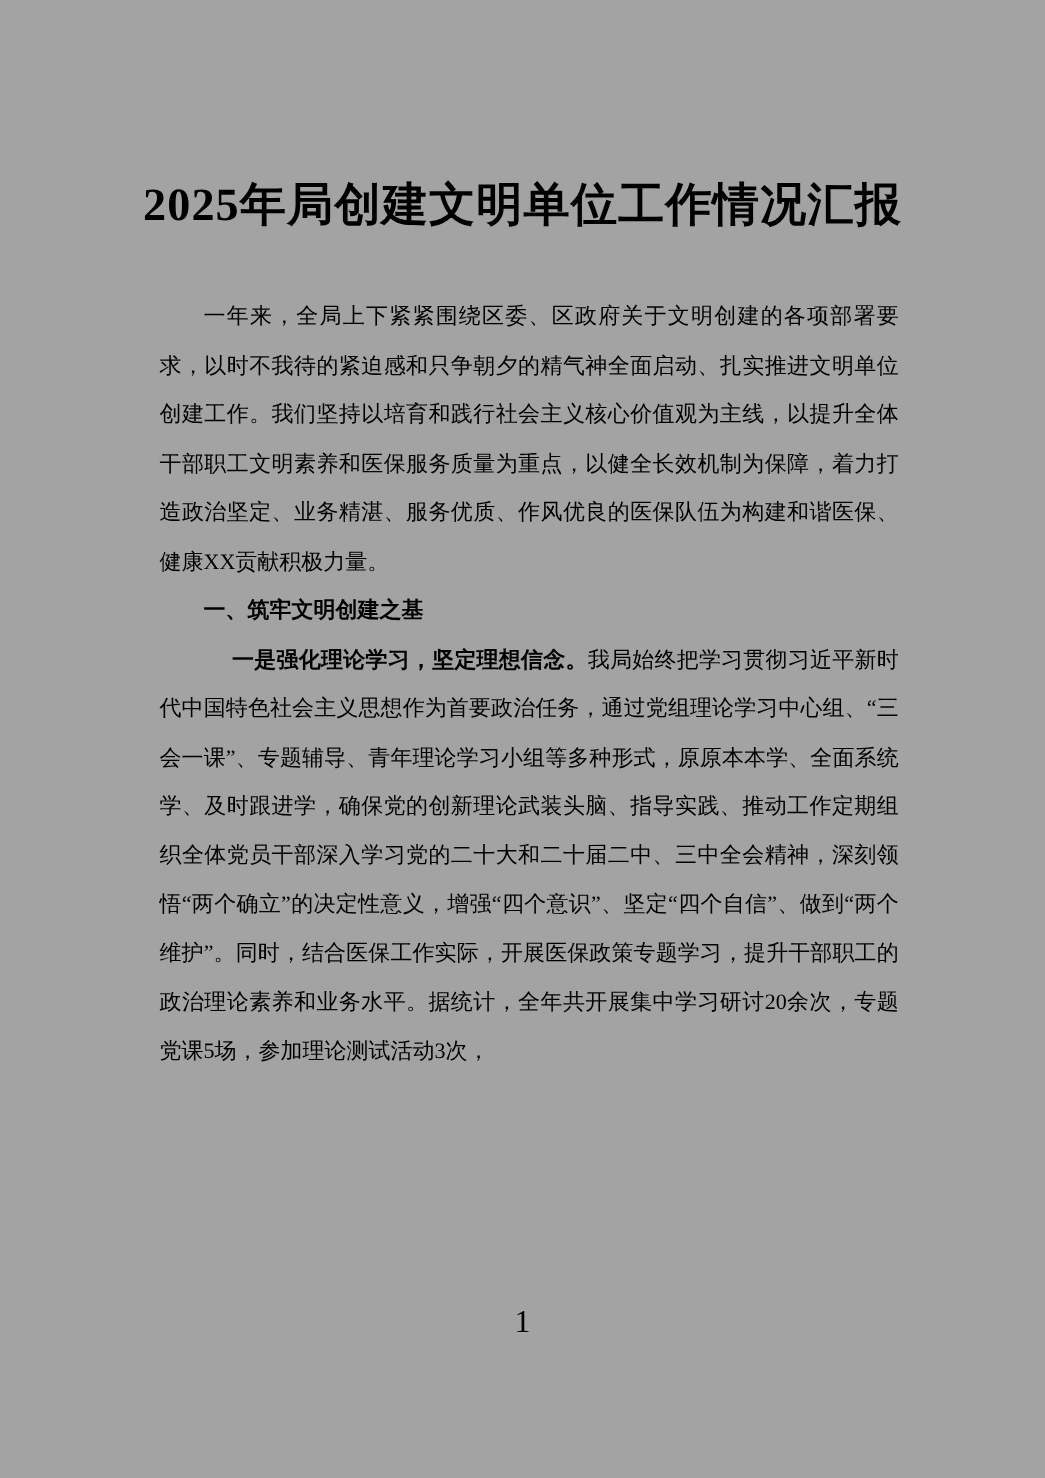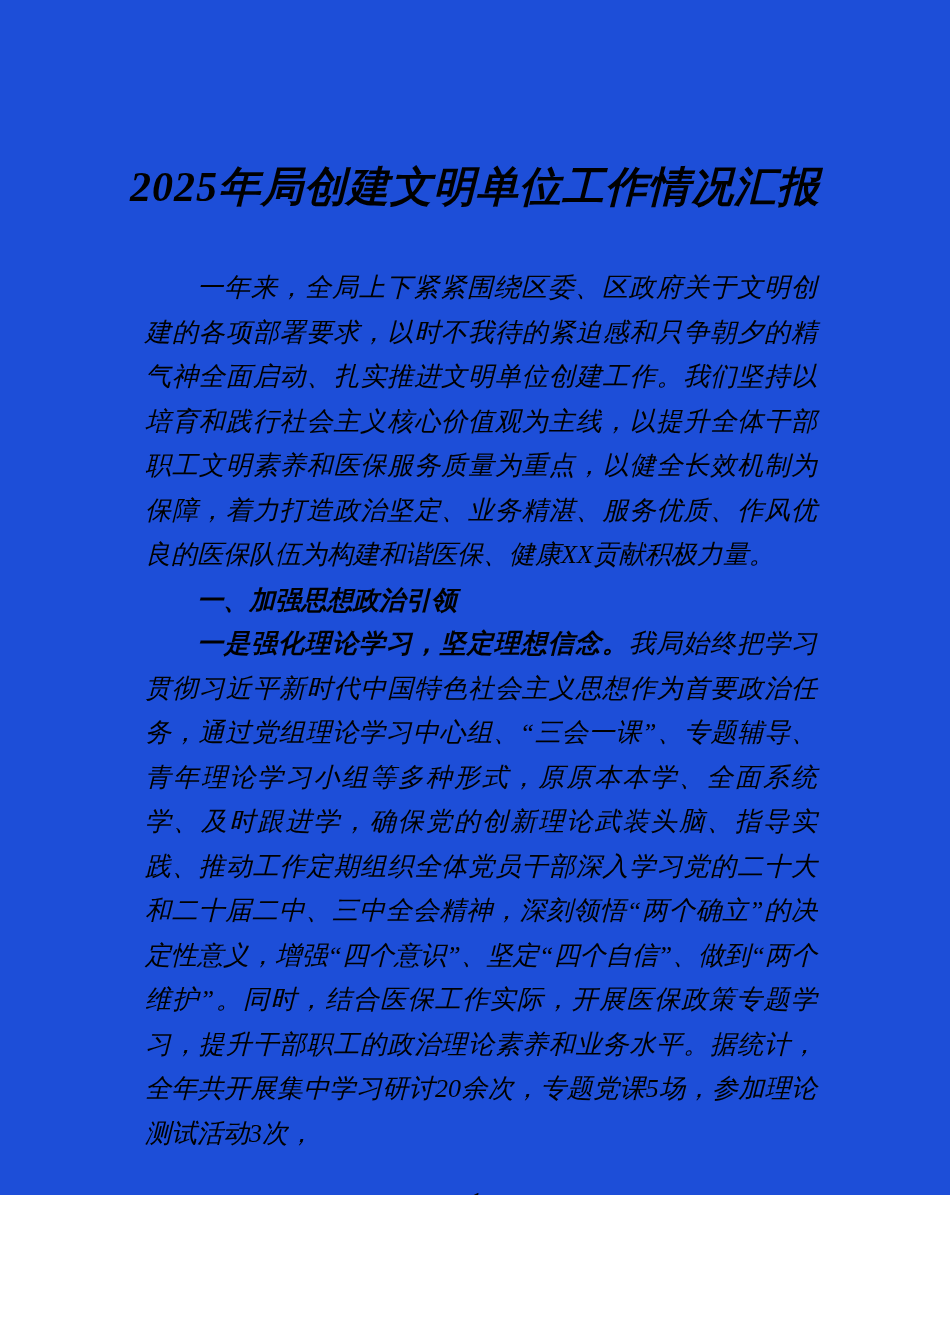--- a/index.html
+++ b/index.html
@@ -1,24 +1,23 @@
 <!DOCTYPE html>
 <html><head>
 <meta charset="utf-8">
 <style>
   html, body { margin: 0; padding: 0; background: #ffffff; }
   .page {
     position: relative;
     width: 950px;
-    height: 1195px;
-    background: #1d4ed8;
+    height: 1344px;
+    background: #a3a3a3;
     color: #000000;
     overflow: hidden;
     font-family: "Liberation Serif", serif;
-    font-style: italic;
   }
   .doc-title {
     padding-top: 163px;
     text-align: center;
     font-family: "Liberation Serif", serif;
     font-weight: 700;
     font-size: 42px;
     line-height: 48px;
     letter-spacing: 1px;
     color: #000000;
@@ -31,39 +30,40 @@
     font-size: 26px;
     line-height: 44.5px;
     text-align: justify;
     text-justify: inter-character;
     color: #000000;
   }
   .doc-body p, .doc-body h2, .doc-body h3 {
     margin: 0;
     padding: 0;
     text-indent: 2em;
-    font-size: 26px;
+    font-size: 20px;
     line-height: 44.5px;
   }
   .para {
     font-family: "Liberation Serif", serif;
     font-weight: 400;
   }
   .heading-level-1 {
     font-family: "Liberation Sans", sans-serif;
     font-weight: 700;
     font-size: 27px;
   }
   .heading-level-2 {
     font-family: "Liberation Serif", serif;
     font-weight: 400;
     font-size: 27px;
   }
   .lead-bold {
     font-weight: 700;
+    margin-left: 26px;
   }
   .page-number {
     position: absolute;
     top: 1186px;
     left: 0;
     width: 950px;
     text-align: center;
     font-family: "Liberation Serif", serif;
     font-size: 29px;
     line-height: 32px;
@@ -74,21 +74,21 @@
 <body>
 
 <div class="page">
 
   <div class="doc-title">2025年局创建文明单位工作情况汇报</div>
 
   <div class="doc-body">
 
     <p class="para">一年来，全局上下紧紧围绕区委、区政府关于文明创建的各项部署要求，以时不我待的紧迫感和只争朝夕的精气神全面启动、扎实推进文明单位创建工作。我们坚持以培育和践行社会主义核心价值观为主线，以提升全体干部职工文明素养和医保服务质量为重点，以健全长效机制为保障，着力打造政治坚定、业务精湛、服务优质、作风优良的医保队伍为构建和谐医保、健康XX贡献积极力量。</p>
 
-    <h2 class="heading-level-1">一、加强思想政治引领</h2>
+    <h2 class="heading-level-1">一、筑牢文明创建之基</h2>
 
 
     <p class="para"><span class="lead-bold">一是强化理论学习，坚定理想信念。</span><span>我局始终把学习贯彻习近平新时代中国特色社会主义思想作为首要政治任务，通过党组理论学习中心组、“三会一课”、专题辅导、青年理论学习小组等多种形式，原原本本学、全面系统学、及时跟进学，确保党的创新理论武装头脑、指导实践、推动工作定期组织全体党员干部深入学习党的二十大和二十届二中、三中全会精神，深刻领悟“两个确立”的决定性意义，增强“四个意识”、坚定“四个自信”、做到“两个维护”。同时，结合医保工作实际，开展医保政策专题学习，提升干部职工的政治理论素养和业务水平。据统计，全年共开展集中学习研讨20余次，专题党课5场，参加理论测试活动3次，</span></p>
 
   </div>
 
   <div class="page-number">1</div>
 
 </div>
 

